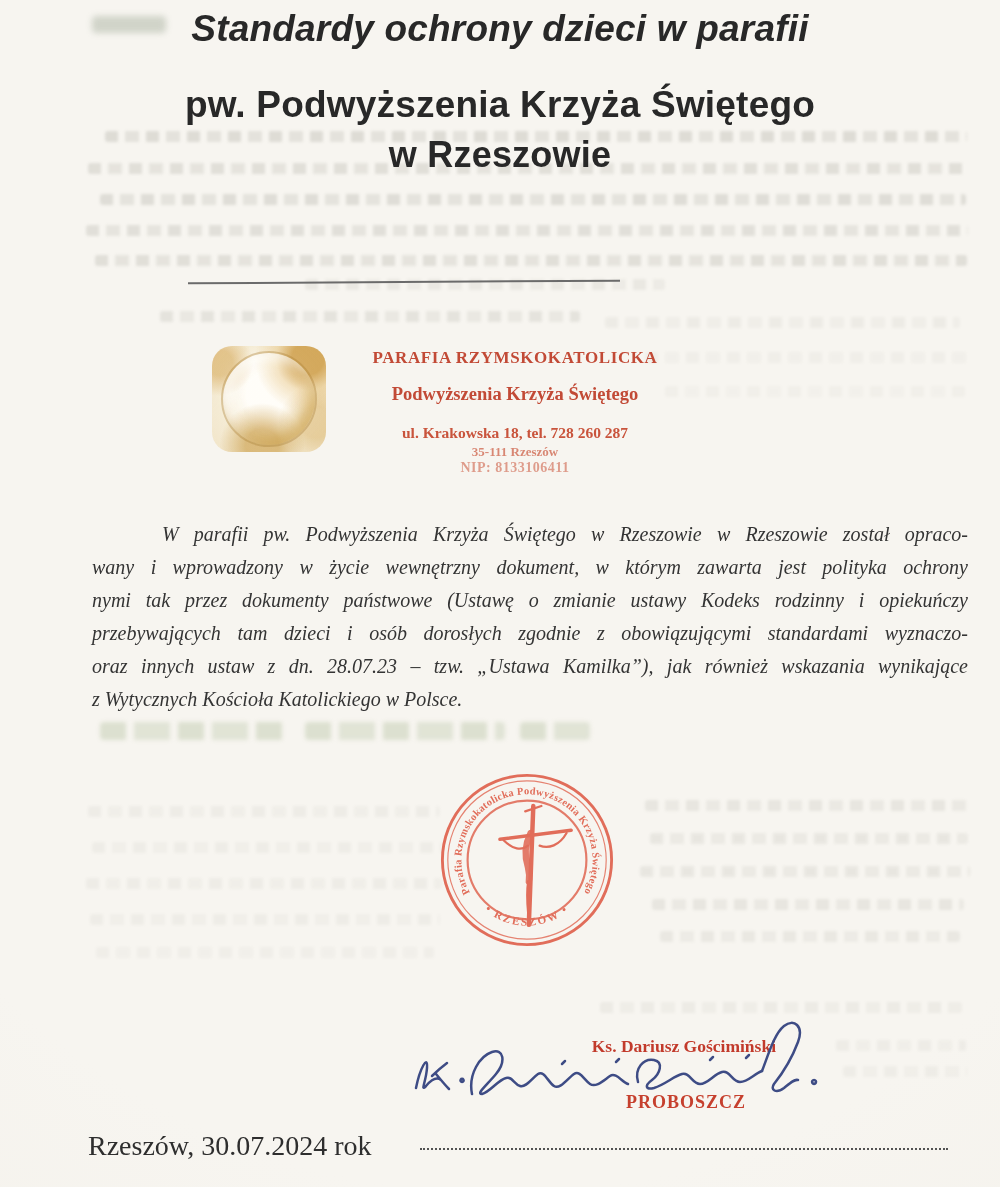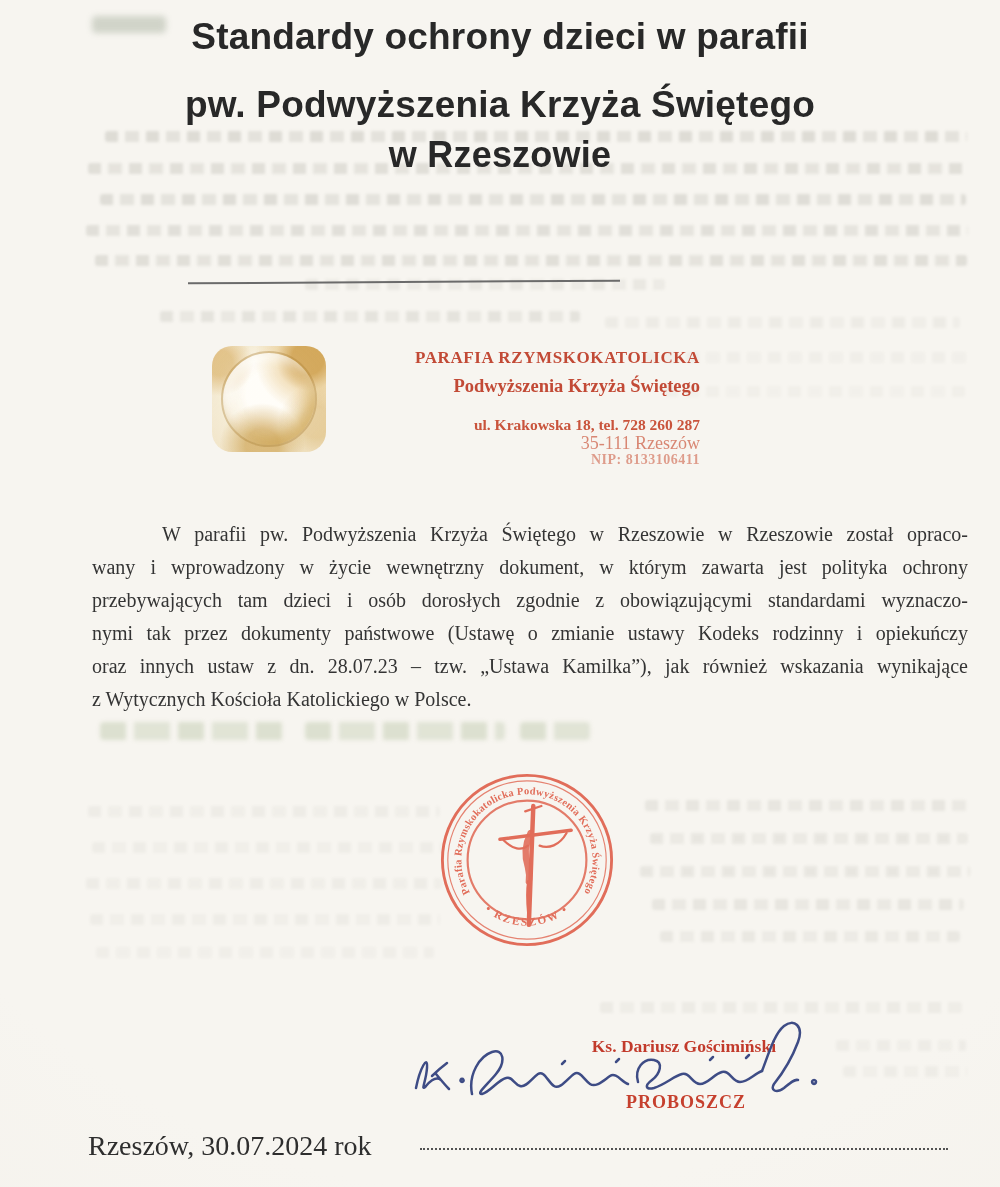--- a/index.html
+++ b/index.html
@@ -12,21 +12,21 @@
     font-family:"Liberation Serif", serif;
   }
   
   .title{
     position:absolute;left:0;width:100%;
     text-align:center;
     font-family:"Liberation Sans", sans-serif;
     font-weight:700;color:#282828;
     letter-spacing:0.2px;
   }
-  .t1{top:16px;font-size:37px;}
+  .t1{top:8px;font-size:37px;font-style:italic;}
   .t2{top:84px;font-size:37px;}
   .t3{top:134px;font-size:36px;}
   
   .sep{
     position:absolute;left:188px;top:281px;width:432px;height:2px;
     background:#6b6b6b;transform:rotate(-0.35deg);
   }
   
   .seal{
     position:absolute;left:212px;top:346px;width:114px;height:106px;
@@ -42,33 +42,33 @@
   .seal::after{
     content:"";position:absolute;left:9px;top:5px;width:92px;height:92px;
     border-radius:50%;
     border:2.5px solid rgba(170,130,55,.38);
     box-shadow: inset -5px -7px 12px rgba(196,146,52,.45),
                 inset 6px 8px 14px rgba(255,255,255,.85);
   }
   
   .letterhead{
     position:absolute;left:330px;top:348px;width:370px;
-    text-align:right;color:#c24a36;
+    text-align:center;color:#c24a36;
   }
   .lh1{font-size:17px;font-weight:700;letter-spacing:.6px;line-height:19px;}
-  .lh2{font-size:18.5px;font-weight:700;line-height:23px;margin-top:8px;}
+  .lh2{font-size:18.5px;font-weight:700;line-height:23px;margin-top:16px;}
   .lh3{font-size:15.5px;font-weight:700;line-height:20px;margin-top:17px;color:#c9543c;}
-  .lh4{font-size:18px;font-weight:400;line-height:17px;opacity:.72;color:#cd5d44;}
+  .lh4{font-size:13px;font-weight:700;line-height:17px;opacity:.72;color:#cd5d44;}
   .lh5{font-size:14px;font-weight:700;line-height:16px;opacity:.58;letter-spacing:.5px;color:#cd5d44;}
   
   .body-par{
     position:absolute;left:92px;top:518px;width:876px;
     font-size:20px;line-height:33px;color:#343434;
   }
-  .pline{text-align:justify;text-align-last:justify;height:33px;white-space:nowrap;}
+  .pline{text-align:justify;text-align-last:justify;height:33px;white-space:nowrap;font-style:italic;}
   .pline.first{text-indent:70px;}
   .pline.last{text-align:right;text-align-last:left;}
   
   .bl{
     position:absolute;height:11px;border-radius:3px;
     background:repeating-linear-gradient(90deg,
       rgba(139,138,126,.55) 0 13px, rgba(139,138,126,0) 13px 20px,
       rgba(139,138,126,.42) 20px 34px, rgba(139,138,126,0) 34px 41px);
     filter:blur(1.6px);
   }
@@ -151,22 +151,22 @@
     <div class="lh1">PARAFIA RZYMSKOKATOLICKA</div>
     <div class="lh2">Podwyższenia Krzyża Świętego</div>
     <div class="lh3">ul. Krakowska 18, tel. 728 260 287</div>
     <div class="lh4">35-111 Rzeszów</div>
     <div class="lh5">NIP: 8133106411</div>
   </div>
 
   <div class="body-par">
     <div class="pline first">W parafii pw. Podwyższenia Krzyża Świętego w Rzeszowie w Rzeszowie został opraco-</div>
     <div class="pline">wany i wprowadzony w życie wewnętrzny dokument, w którym zawarta jest polityka ochrony</div>
+    <div class="pline">nymi tak przez dokumenty państwowe (Ustawę o zmianie ustawy Kodeks rodzinny i opiekuńczy</div>
     <div class="pline">przebywających tam dzieci i osób dorosłych zgodnie z obowiązującymi standardami wyznaczo-</div>
-    <div class="pline">nymi tak przez dokumenty państwowe (Ustawę o zmianie ustawy Kodeks rodzinny i opiekuńczy</div>
     <div class="pline">oraz innych ustaw z dn. 28.07.23 – tzw. „Ustawa Kamilka”), jak również wskazania wynikające</div>
     <div class="pline last">z Wytycznych Kościoła Katolickiego w Polsce.</div>
   </div>
 
   <svg class="stamp-svg" width="180" height="180" viewBox="0 0 200 200">
     <defs>
       <path id="arcTop" d="M 36.8 136.5 A 73 73 0 1 1 163.2 136.5" fill="none"></path>
       <path id="arcBot" d="M 36.8 136.5 A 73 73 0 0 0 163.2 136.5" fill="none"></path>
     </defs>
     <g fill="none" stroke="#df5f4a">

